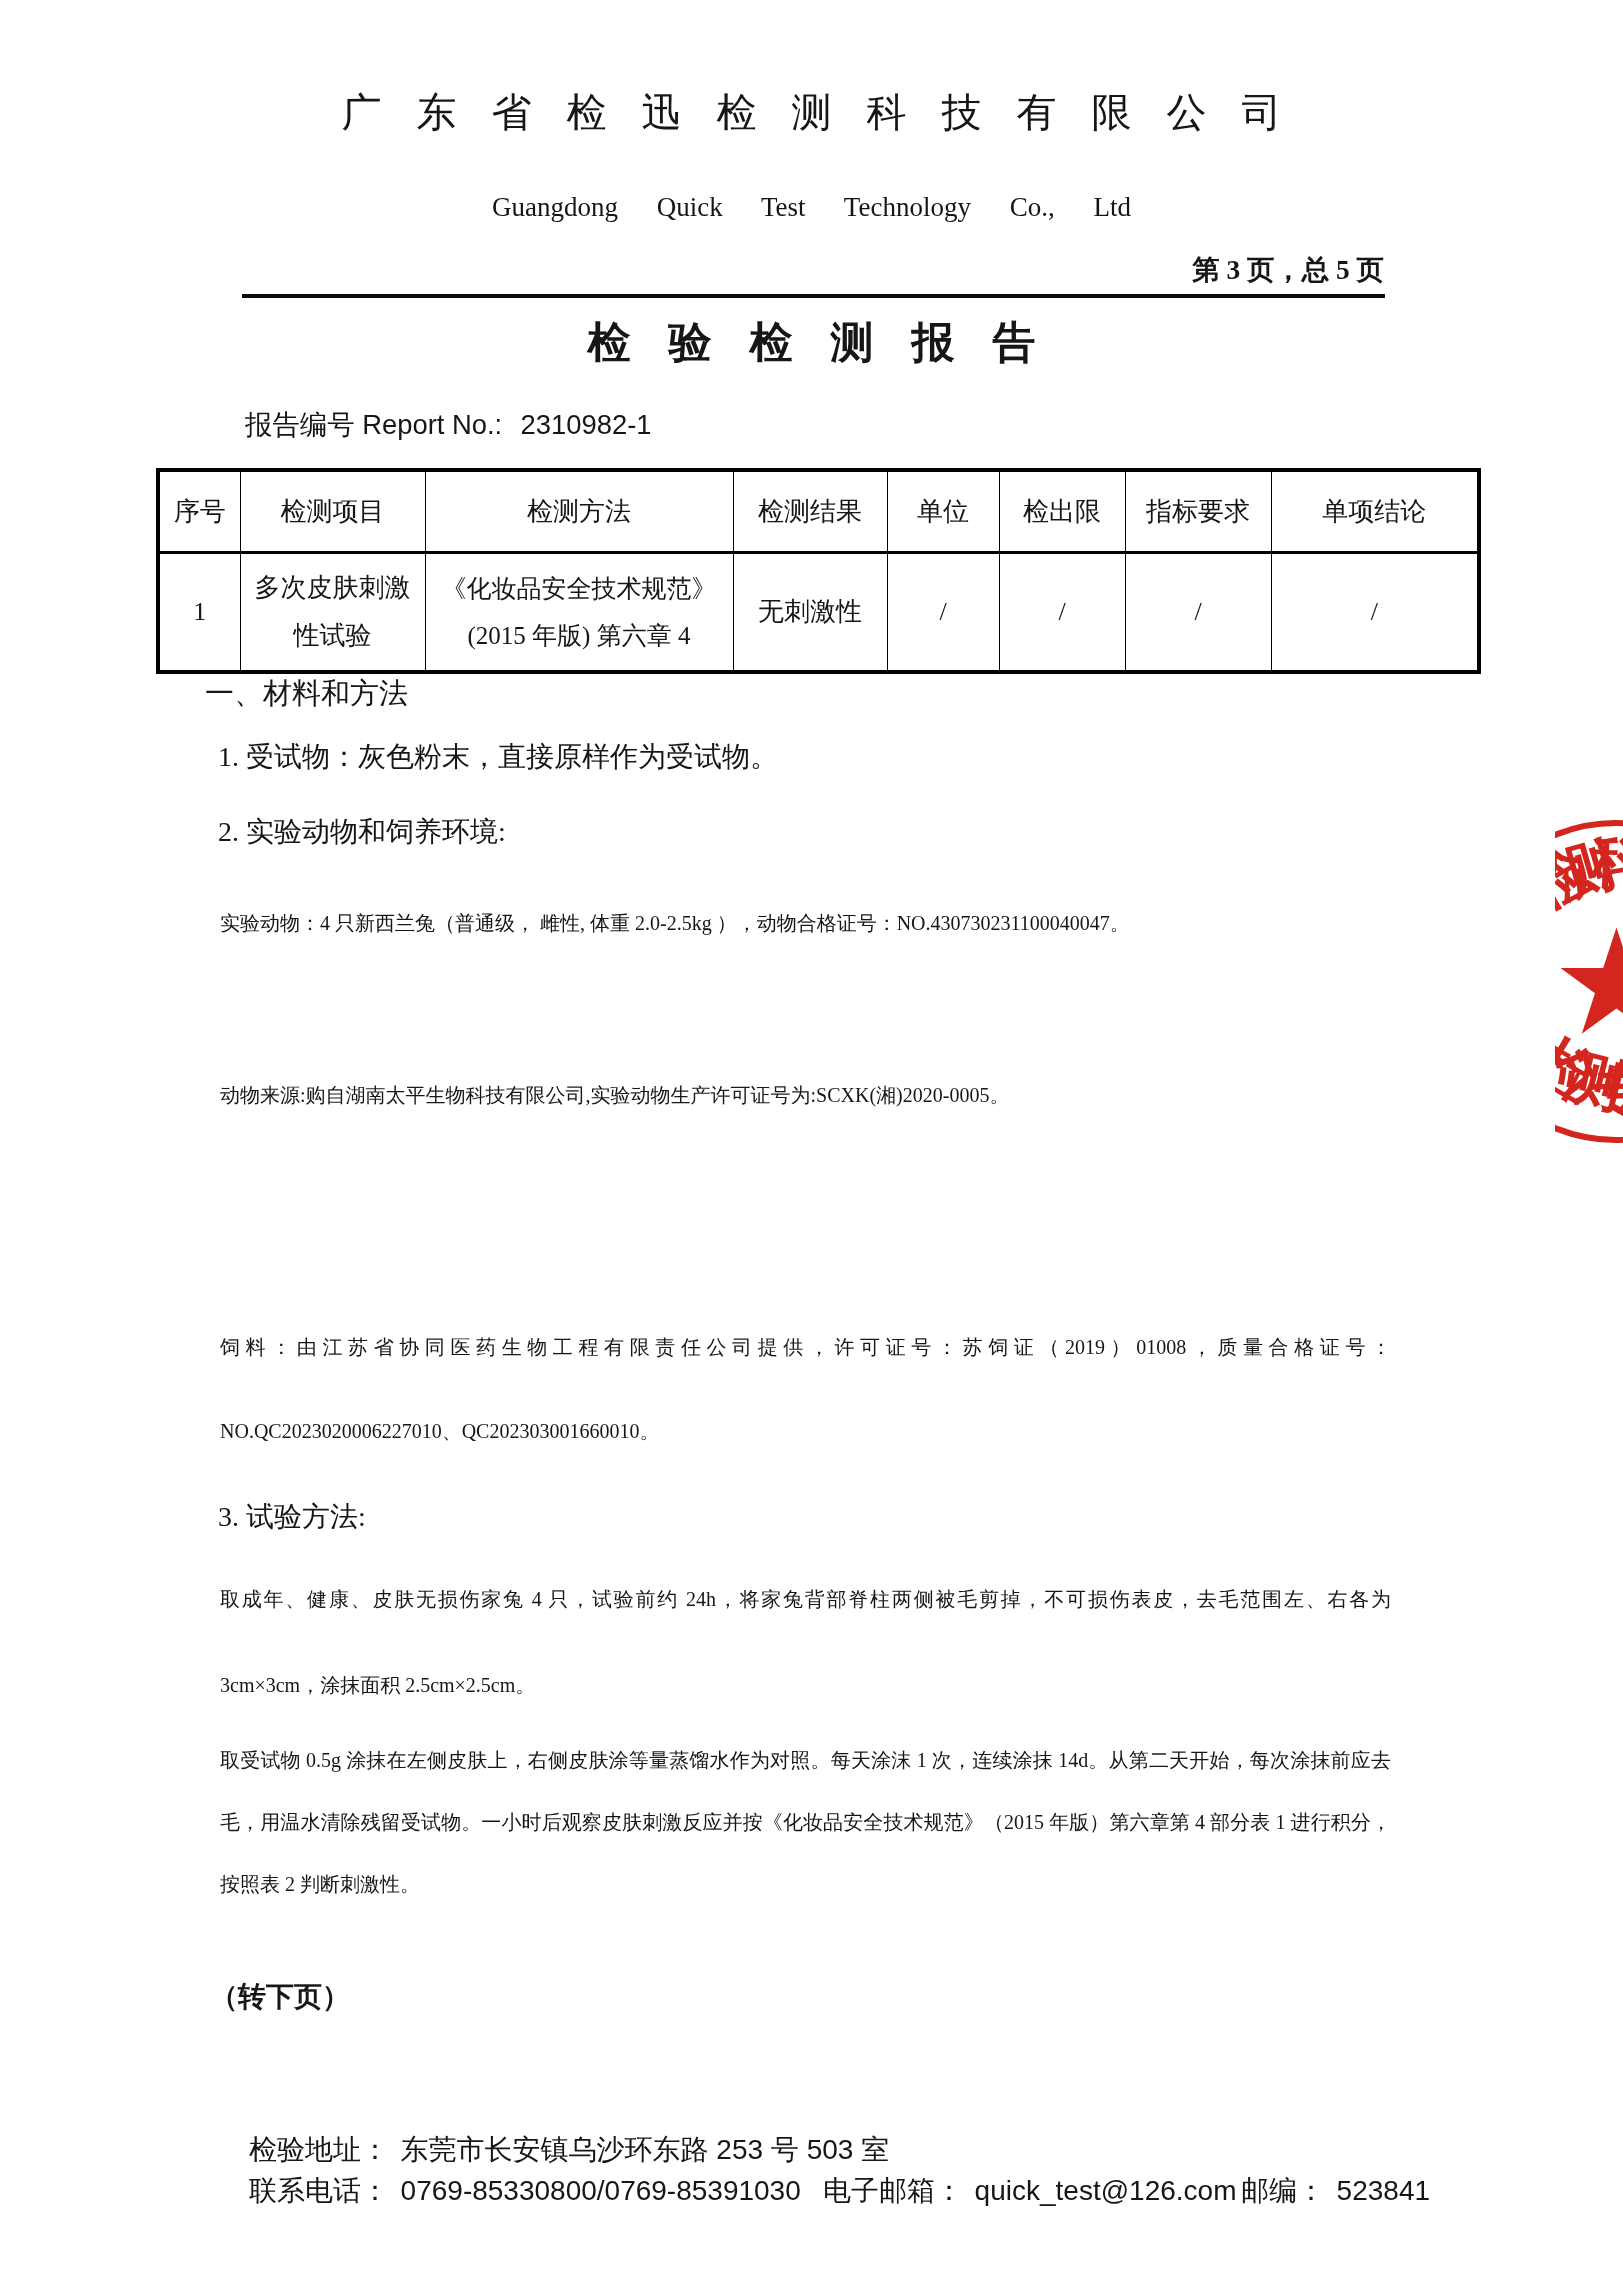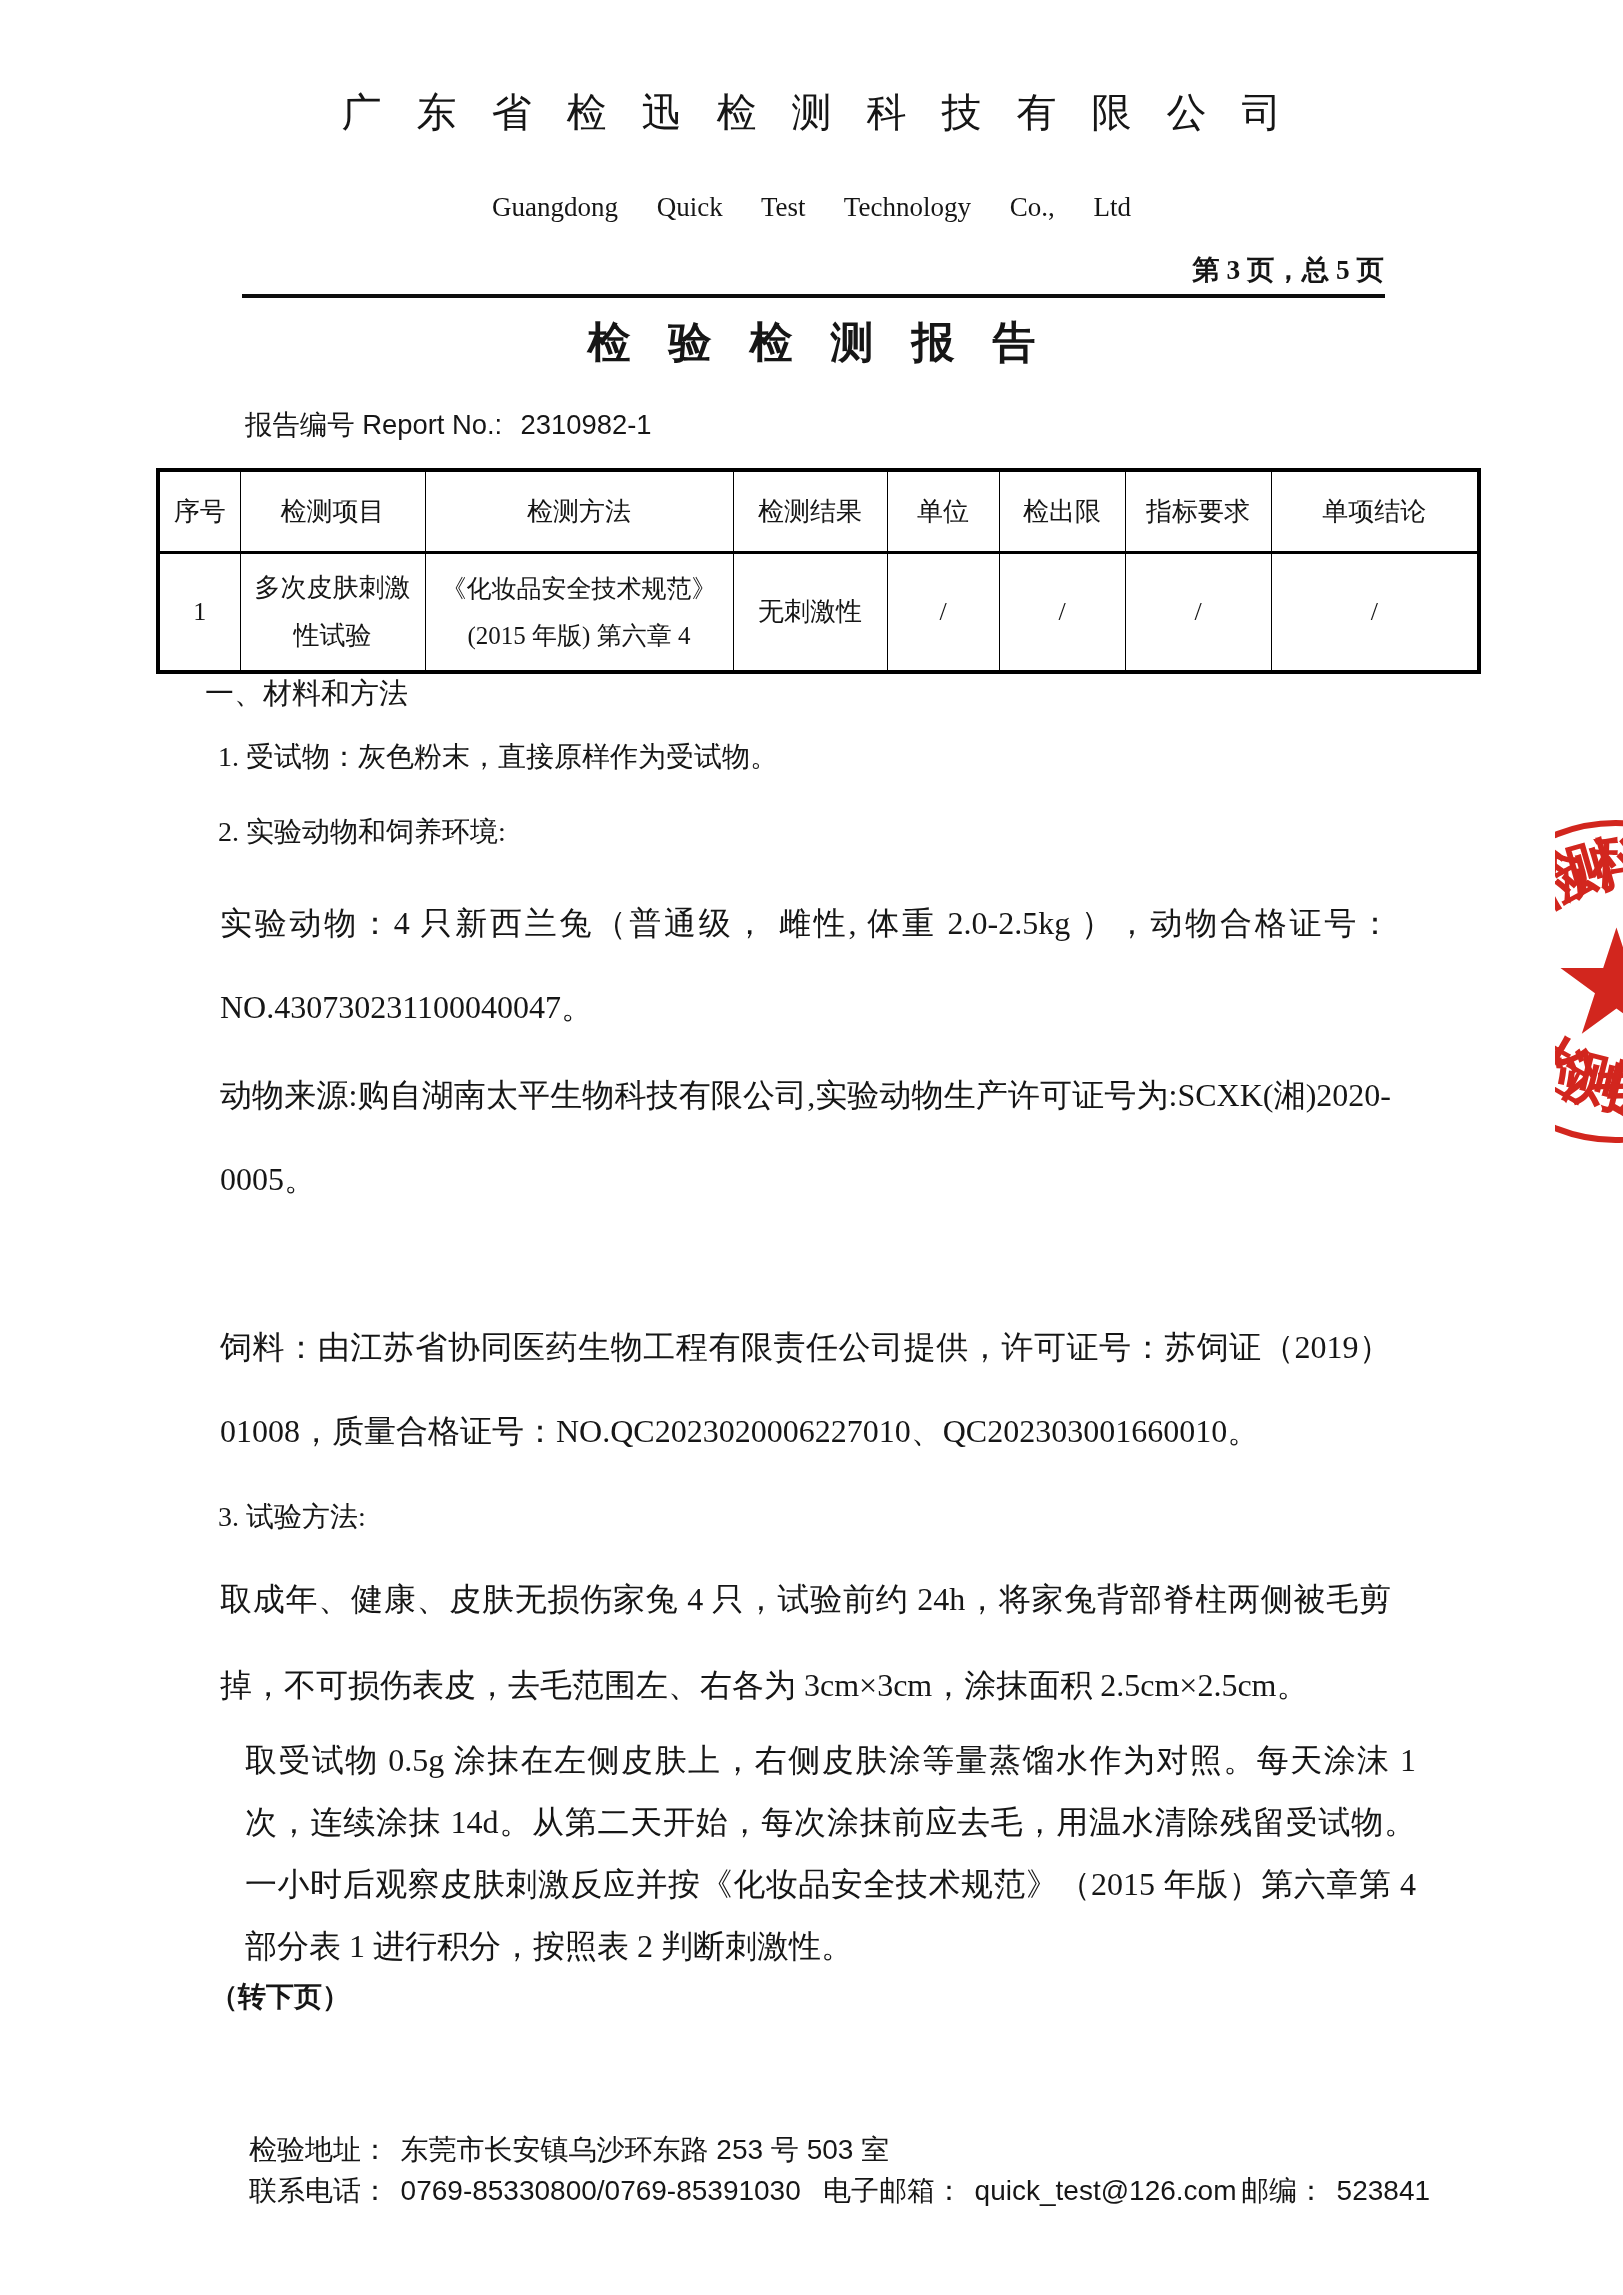--- a/index.html
+++ b/index.html
@@ -55,21 +55,21 @@
     text-align:center; vertical-align:middle;
     font-size:26px; padding:0 10px; overflow:hidden;
   }
   .rtable tr.hrow td { height:79px; border-bottom:3.3px solid #000; }
   .rtable tr.drow td { height:116px; line-height:48px; }
   .rtable .mline { white-space:nowrap; font-size:25px; line-height:47px; }
   
   .b-line { position:absolute; font-size:28px; line-height:1.25; white-space:nowrap; }
   .para {
     position:absolute; left:220px; width:1171px;
-    font-size:32px; text-align:justify;
+    font-size:20px; text-align:justify;
   }
   .lh-100 { line-height:84px; }
   .lh-104 { line-height:86px; }
   .lh-74  { line-height:62px;  }
   .note-line { font-weight:bold; }
   
   .footer-line {
     position:absolute; font-size:28px;
     font-family:"Liberation Sans","DejaVu Sans",sans-serif;
     white-space:nowrap;
@@ -159,21 +159,21 @@
   <div class="b-line" style="top:675px; left:205px; font-size:29px;">一、材料和方法</div>
   <div class="b-line" style="top:739px; left:218px;font-family:Liberation Serif, serif;">1. 受试物：灰色粉末，直接原样作为受试物。</div>
   <div class="b-line" style="top:814px; left:218px;">2. 实验动物和饲养环境:</div>
 
   <div class="para lh-100" style="top:881px;">实验动物：4 只新西兰兔（普通级， 雌性, 体重 2.0-2.5kg ），动物合格证号：NO.430730231100040047。</div>
   <div class="para lh-100" style="top:1053px;">动物来源:购自湖南太平生物科技有限公司,实验动物生产许可证号为:SCXK(湘)2020-0005。</div>
   <div class="para lh-100" style="top:1305px;">饲料：由江苏省协同医药生物工程有限责任公司提供，许可证号：苏饲证（2019）01008，质量合格证号：NO.QC2023020006227010、QC202303001660010。</div>
 
   <div class="b-line" style="top:1499px; left:218px;">3. 试验方法:</div>
   <div class="para lh-104" style="top:1556px;">取成年、健康、皮肤无损伤家兔 4 只，试验前约 24h，将家兔背部脊柱两侧被毛剪掉，不可损伤表皮，去毛范围左、右各为 3cm×3cm，涂抹面积 2.5cm×2.5cm。</div>
-  <div class="para lh-74" style="top:1729px;margin-left:25px;">取受试物 0.5g 涂抹在左侧皮肤上，右侧皮肤涂等量蒸馏水作为对照。每天涂沫 1 次，连续涂抹 14d。从第二天开始，每次涂抹前应去毛，用温水清除残留受试物。一小时后观察皮肤刺激反应并按《化妆品安全技术规范》（2015 年版）第六章第 4 部分表 1 进行积分，按照表 2 判断刺激性。</div>
+  <div class="para lh-74" style="top:1729px;">取受试物 0.5g 涂抹在左侧皮肤上，右侧皮肤涂等量蒸馏水作为对照。每天涂沫 1 次，连续涂抹 14d。从第二天开始，每次涂抹前应去毛，用温水清除残留受试物。一小时后观察皮肤刺激反应并按《化妆品安全技术规范》（2015 年版）第六章第 4 部分表 1 进行积分，按照表 2 判断刺激性。</div>
 
   <div class="b-line note-line" style="top:1979px; left:210px;">（转下页）</div>
 
   <div class="stamp" style="color: rgb(210, 38, 30);">
     <div class="stamp-circle"></div>
     <div class="stamp-star">★</div>
     <div class="stamp-ch st-t0">检</div>
     <div class="stamp-ch st-t1">测</div>
     <div class="stamp-ch st-t2">科</div>
     <div class="stamp-ch st-b0">检</div>

